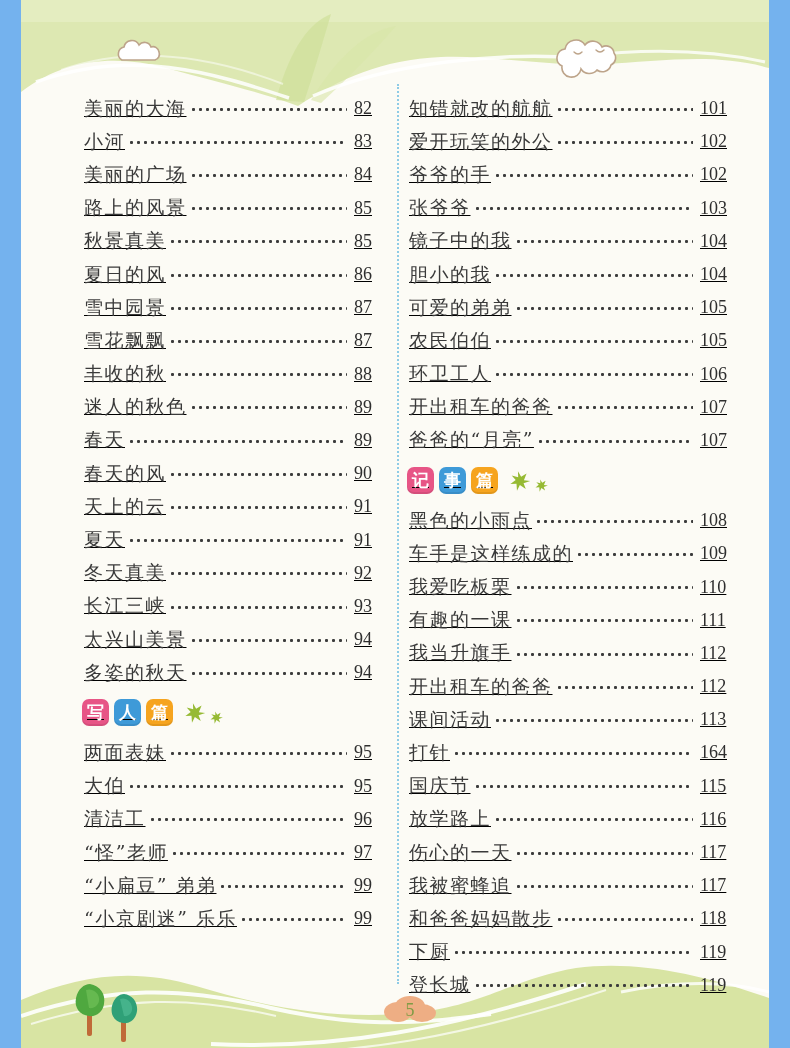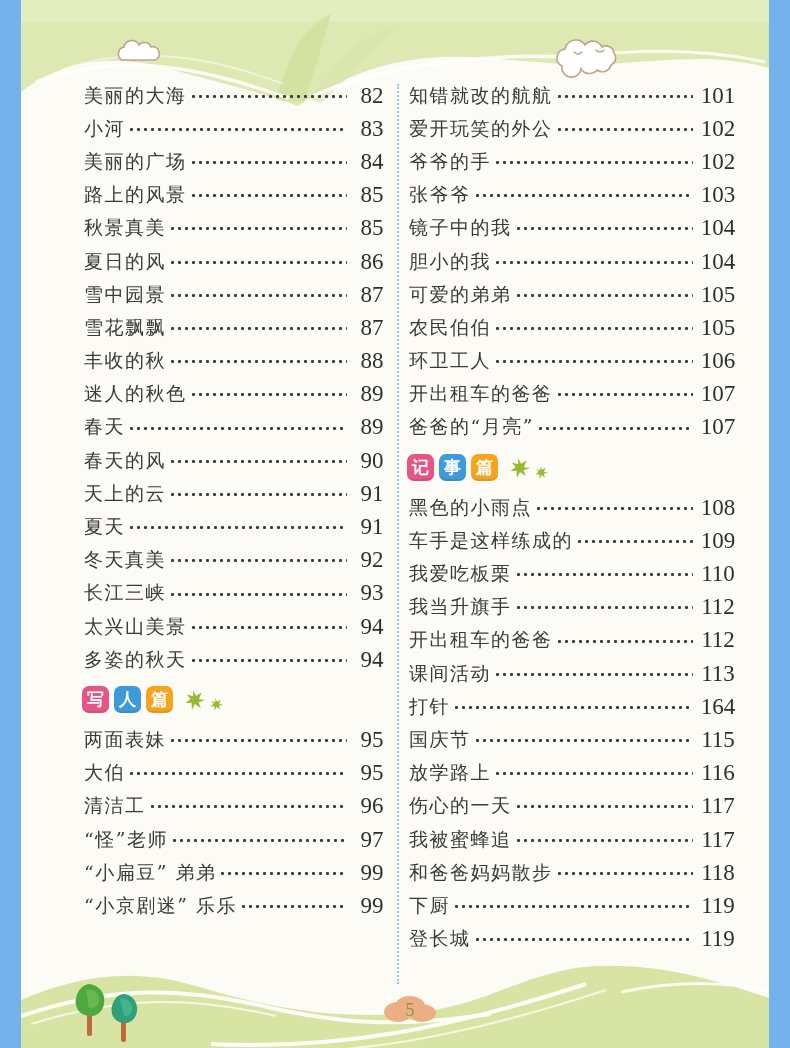--- a/index.html
+++ b/index.html
@@ -13,39 +13,39 @@
   .side-strip{position:absolute;top:0;height:100%;width:21px;background:#74b2ee;z-index:6;}
   .side-strip.left{left:0;}
   .side-strip.right{right:0;}
   .band{position:absolute;left:21px;width:748px;z-index:1;}
   #top-band{top:0;height:110px;}
   #bottom-band{bottom:0;height:90px;}
   #divider{
     position:absolute;left:397px;top:84px;height:900px;width:0;
     border-left:2px dotted #8ecbe6;z-index:2;
   }
-  .col{position:absolute;top:79px;z-index:3;}
+  .col{position:absolute;top:92px;z-index:3;text-decoration:underline;}
   #col-left{left:84px;width:306px;}
   #col-right{left:409px;width:327px;}
   .row{
     display:flex;align-items:center;height:33.2px;
     color:#3a3a3a;
   }
   .row .t{
     font-family:"DejaVu Serif","Liberation Serif",serif;
     font-size:19px;letter-spacing:1.5px;white-space:nowrap;
   }
   .row .leader{
     flex:1;height:20px;margin:0 7px 0 3px;
     background-image:radial-gradient(circle,#3c3c3c 1.35px,rgba(0,0,0,0) 1.6px);
     background-size:7px 7px;background-repeat:repeat-x;background-position:0 55%;
   }
   .row .p{
     font-family:"Liberation Serif","DejaVu Serif",serif;
-    font-size:23px;min-width:36px;text-align:center;color:#2e2e2e;
+    font-size:18px;min-width:36px;text-align:left;color:#2e2e2e;
   }
   .section-row{
     display:flex;align-items:center;height:47px;gap:5px;margin-left:-2px;
   }
   .chip{
     width:27px;height:27px;border-radius:7px;
     display:flex;align-items:center;justify-content:center;
     color:#fff;font-size:17px;font-weight:bold;
     font-family:"DejaVu Sans",sans-serif;
     box-shadow:inset 0 -2px 0 rgba(0,0,0,.08);
@@ -302,20 +302,25 @@
         <span class="t">车手是这样练成的</span>
         <span class="leader"></span>
         <span class="p">109</span>
       </div>
       <div class="row">
         <span class="t">我爱吃板栗</span>
         <span class="leader"></span>
         <span class="p">110</span>
       </div>
       <div class="row">
+        <span class="t">有趣的一课</span>
+        <span class="leader"></span>
+        <span class="p">111</span>
+      </div>
+      <div class="row">
         <span class="t">我当升旗手</span>
         <span class="leader"></span>
         <span class="p">112</span>
       </div>
       <div class="row">
         <span class="t">开出租车的爸爸</span>
         <span class="leader"></span>
         <span class="p">112</span>
       </div>
       <div class="row">

